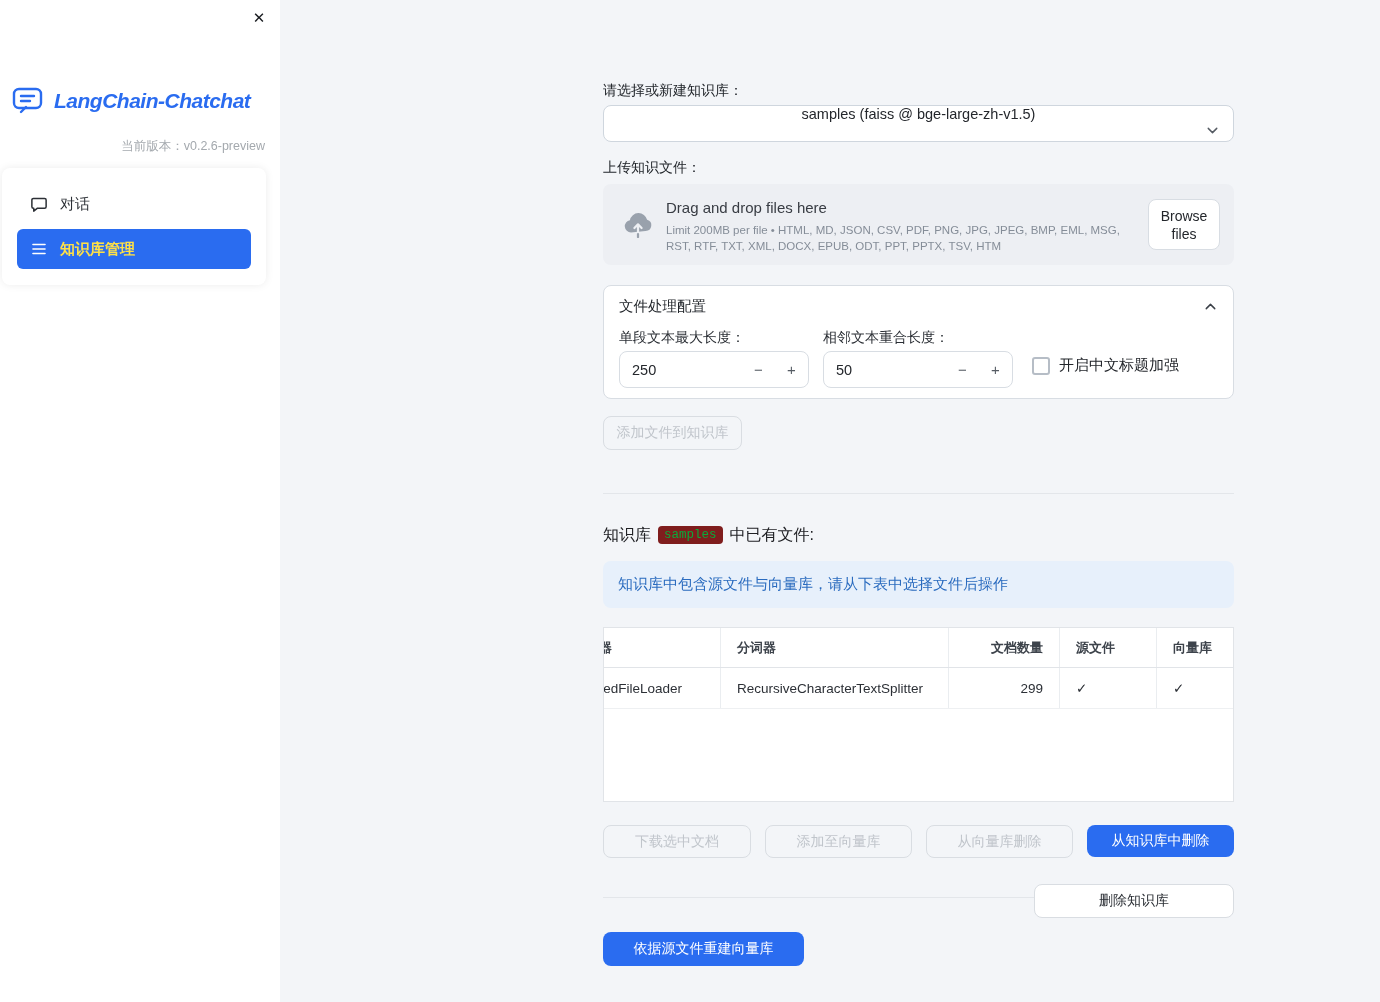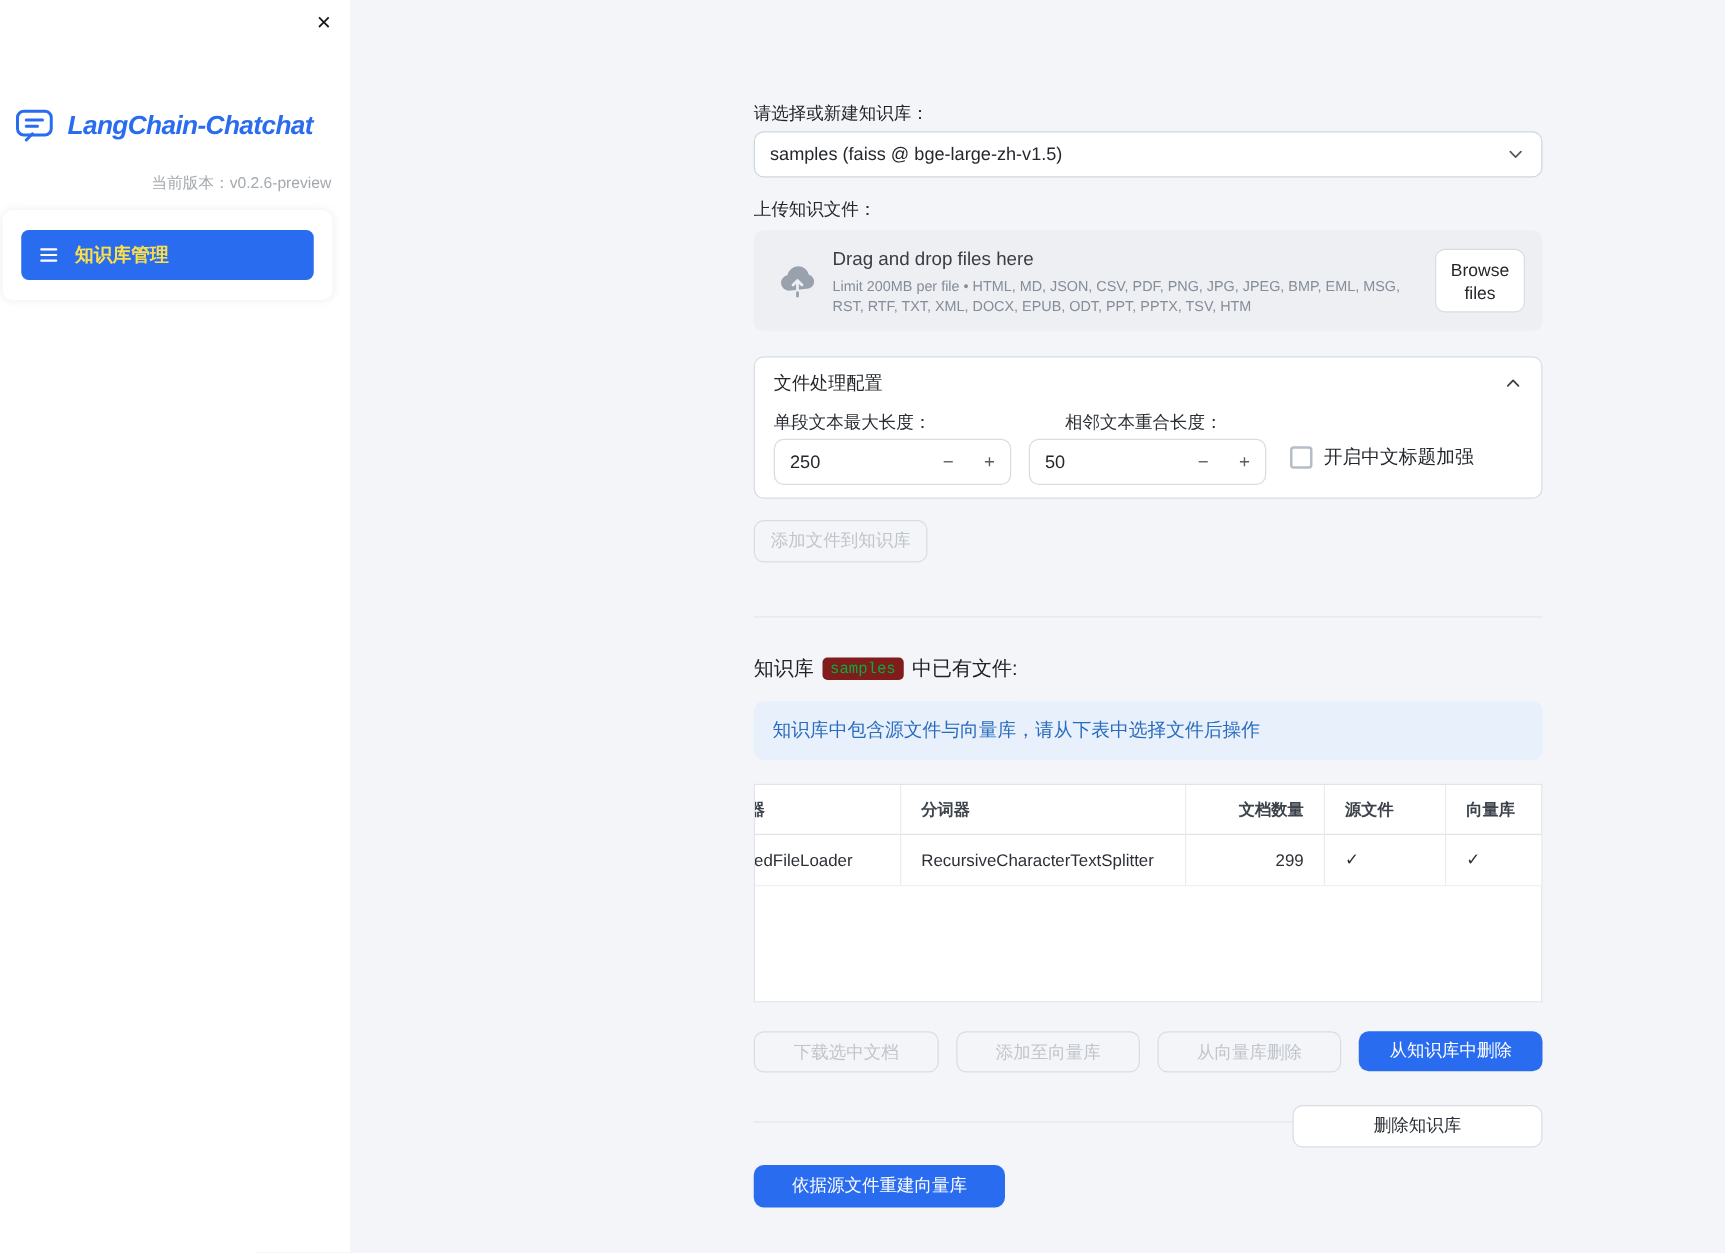--- a/index.html
+++ b/index.html
@@ -33,37 +33,37 @@
   .menu-item + .menu-item{margin-top:5px;}
   .menu-item.active{background:var(--primary);color:#fde047;font-weight:700;}
 
   
   .field-label{position:absolute;font-size:14px;color:#22262b;}
   .lbl-kb{left:603px;top:82px;}
   .lbl-upload{left:603px;top:159px;}
 
   .selectbox{position:absolute;left:603px;top:105px;width:631px;height:37px;background:#fff;
     border:1px solid #cfd6de;border-radius:8px;display:flex;align-items:center;padding:0 12px;
-    font-size:14.5px;color:#24272c;cursor:pointer;}
+    font-size:14.5px;color:#24272c;cursor:pointer;flex-direction:column;}
   .selectbox .chev{margin-left:auto;display:flex;}
 
   .uploader{position:absolute;left:603px;top:184px;width:631px;height:81px;background:#edeff3;border-radius:8px;cursor:pointer;}
   .up-icon{position:absolute;left:19px;top:26px;}
   .up-drag{position:absolute;left:63px;top:15px;font-size:15px;color:#383c43;}
   .up-limit{position:absolute;left:63px;top:38px;width:478px;font-size:11.5px;line-height:16px;color:#858d98;}
   .browse-btn{position:absolute;right:14px;top:15px;width:72px;height:51px;background:#fff;border:1px solid var(--border);
     border-radius:8px;display:flex;align-items:center;justify-content:center;text-align:center;
     font-size:14px;color:#23262b;line-height:18px;cursor:pointer;padding:0 6px;}
 
   .expander{position:absolute;left:603px;top:285px;width:631px;height:114px;background:#fff;
     border:1px solid var(--border);border-radius:8px;}
   .exp-title{position:absolute;left:15px;top:11px;font-size:14.5px;color:#22262b;cursor:pointer;}
   .exp-chev{position:absolute;right:14px;top:12px;cursor:pointer;display:flex;}
   .exp-lbl1{position:absolute;left:15px;top:43px;font-size:14px;color:#2a2e34;}
-  .exp-lbl2{position:absolute;left:219px;top:43px;font-size:14px;color:#2a2e34;margin-left:29px;}
+  .exp-lbl2{position:absolute;left:219px;top:43px;font-size:14px;color:#2a2e34;}
   .numwrap{position:absolute;top:65px;width:190px;height:37px;background:#fff;border:1px solid var(--border);
     border-radius:8px;display:flex;align-items:stretch;overflow:hidden;}
   .num1{left:15px;} .num2{left:219px;}
   .numval{flex:1;display:flex;align-items:center;padding-left:12px;font-size:14.5px;color:#24272c;}
   .stepbtn{width:33px;display:flex;align-items:center;justify-content:center;font-size:15px;color:#565c64;cursor:pointer;}
   .chkwrap{position:absolute;left:428px;top:70px;display:flex;align-items:center;gap:9px;}
   .chkbox{width:18px;height:18px;border:2px solid #b6bdc6;border-radius:3px;background:#fff;cursor:pointer;}
   .chklabel{font-size:15px;color:#23262b;}
 
   .btn{position:absolute;border-radius:8px;display:flex;align-items:center;justify-content:center;
@@ -116,20 +116,28 @@
         <path d="M9 26l5-5" stroke="#2a6cf0" stroke-width="2.4" stroke-linecap="round"></path>
         <path d="M9 10h13M9 15h9" stroke="#2a6cf0" stroke-width="2.4" stroke-linecap="round"></path>
       </svg>
     </span>
     <span class="logo-text">LangChain-Chatchat</span>
   </div>
 
   <div class="version">当前版本：v0.2.6-preview</div>
 
   <div class="menu-card">
+    <div class="menu-item">
+      <span style="display:flex;">
+        <svg width="18" height="18" viewBox="0 0 24 24" fill="none" stroke="#2c3036" stroke-width="2" stroke-linejoin="round">
+          <path d="M4.5 4.5h15a2 2 0 0 1 2 2v9a2 2 0 0 1-2 2H10l-5 4v-4h-.5a2 2 0 0 1-2-2v-9a2 2 0 0 1 2-2z"></path>
+        </svg>
+      </span>
+      <span>对话</span>
+    </div>
     <div class="menu-item active">
       <span style="display:flex;">
         <svg width="18" height="18" viewBox="0 0 24 24" fill="none" stroke="#ffffff" stroke-width="2.2" stroke-linecap="round">
           <path d="M4 6h16M4 12h16M4 18h16"></path>
         </svg>
       </span>
       <span>知识库管理</span>
     </div>
   </div>
 </div>

